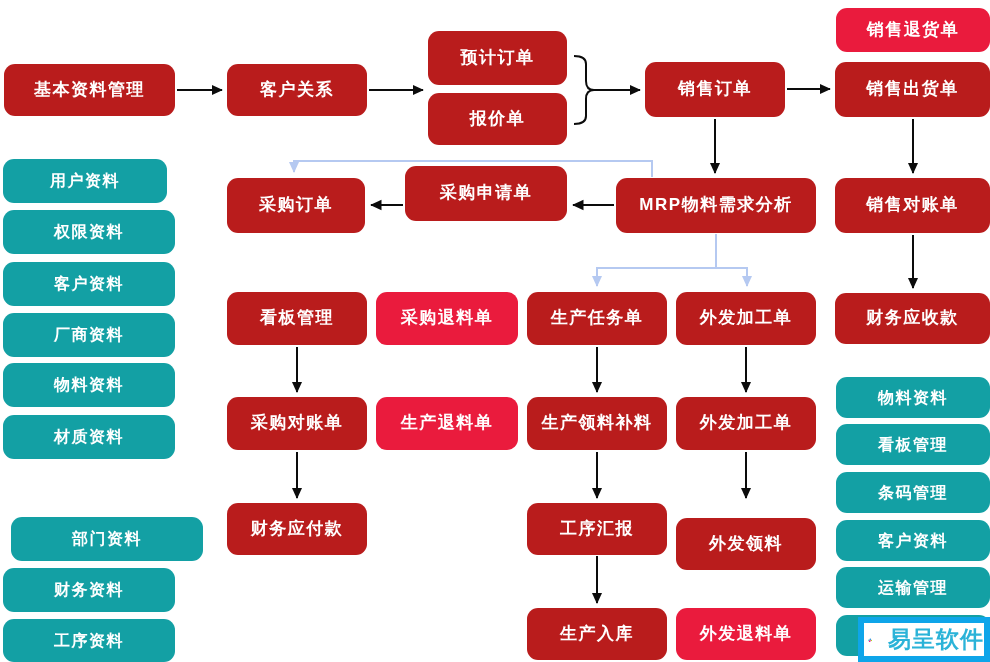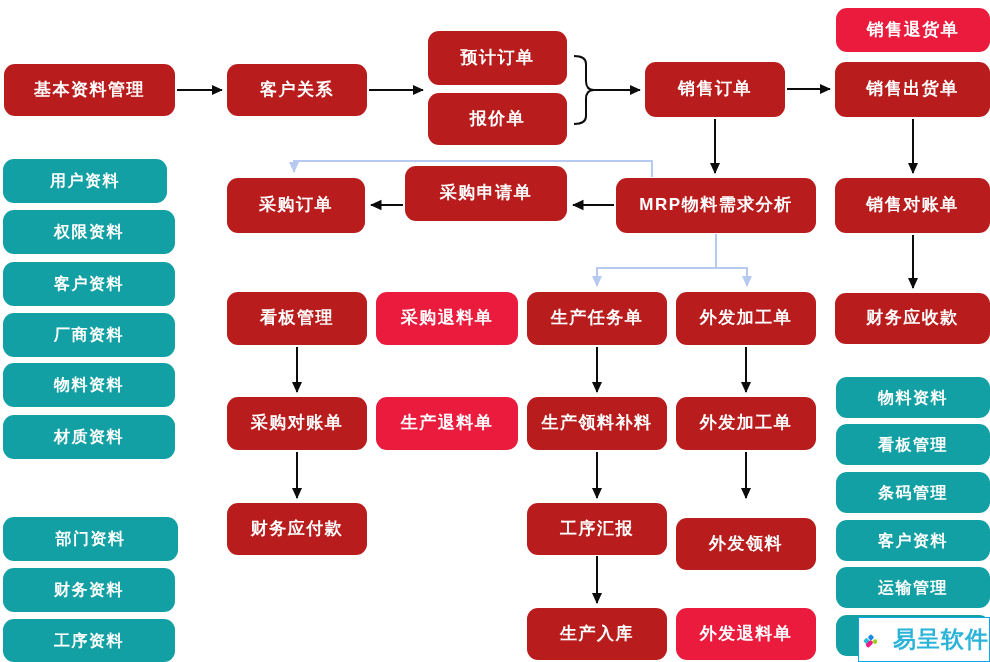--- a/index.html
+++ b/index.html
@@ -10,21 +10,21 @@
   .wires{position:absolute;left:0;top:0;width:990px;height:662px;z-index:1;}
   .node{
     position:absolute;z-index:2;display:flex;align-items:center;justify-content:center;
     color:#ffffff;font-weight:bold;font-size:17px;letter-spacing:1.5px;
     border-radius:11px;text-align:right;line-height:1.1;
   }
   .blue{background:#b91c1c;}
   .red{background:#ea1b3d;}
   .teal{background:#13a0a4;font-size:16px;}
   .logo-box{
-    position:absolute;z-index:5;background:#ffffff;border:1px solid #0ea5e9;
+    position:absolute;z-index:5;background:#ffffff;border:6px solid #0ea5e9;
     display:flex;align-items:center;justify-content:flex-start;gap:16px;
     box-sizing:border-box;padding-left:4px;
   }
   .logo-text{
     color:#2bb3d8;font-weight:bold;font-size:23px;letter-spacing:1px;white-space:nowrap;
   }
 </style>
 </head>
 <body>
 
@@ -97,21 +97,21 @@
 
   <div class="node blue" style="left:527px;top:608px;width:140px;height:52px">生产入库</div>
   <div class="node red" style="left:676px;top:608px;width:140px;height:52px">外发退料单</div>
 
   <div class="node teal" style="left:3px;top:159px;width:164px;height:44px">用户资料</div>
   <div class="node teal" style="left:3px;top:210px;width:172px;height:44px">权限资料</div>
   <div class="node teal" style="left:3px;top:313px;width:172px;height:44px">厂商资料</div>
   <div class="node teal" style="left:3px;top:262px;width:172px;height:44px">客户资料</div>
   <div class="node teal" style="left:3px;top:363px;width:172px;height:44px">物料资料</div>
   <div class="node teal" style="left:3px;top:415px;width:172px;height:44px">材质资料</div>
-  <div class="node teal" style="left:3px;top:517px;width:175px;height:44px">部门资料</div>
+  <div class="node teal" style="left:11px;top:517px;width:192px;height:44px">部门资料</div>
   <div class="node teal" style="left:3px;top:568px;width:172px;height:44px">财务资料</div>
   <div class="node teal" style="left:3px;top:619px;width:172px;height:43px">工序资料</div>
 
   <div class="node teal" style="left:836px;top:377px;width:154px;height:41px">物料资料</div>
   <div class="node teal" style="left:836px;top:424px;width:154px;height:41px">看板管理</div>
   <div class="node teal" style="left:836px;top:472px;width:154px;height:41px">条码管理</div>
   <div class="node teal" style="left:836px;top:520px;width:154px;height:41px">客户资料</div>
   <div class="node teal" style="left:836px;top:567px;width:154px;height:41px">运输管理</div>
   <div class="node teal" style="left:836px;top:615px;width:154px;height:41px"></div>
 

